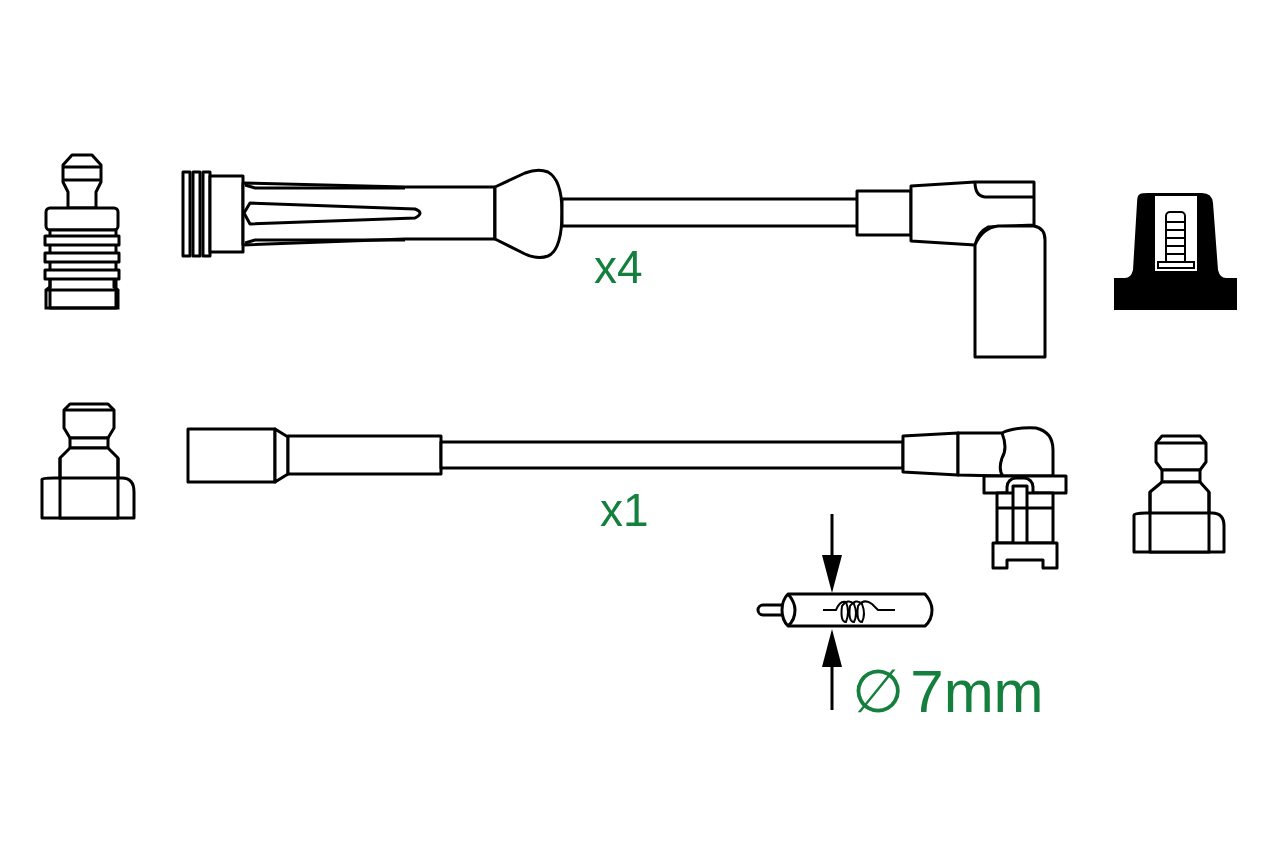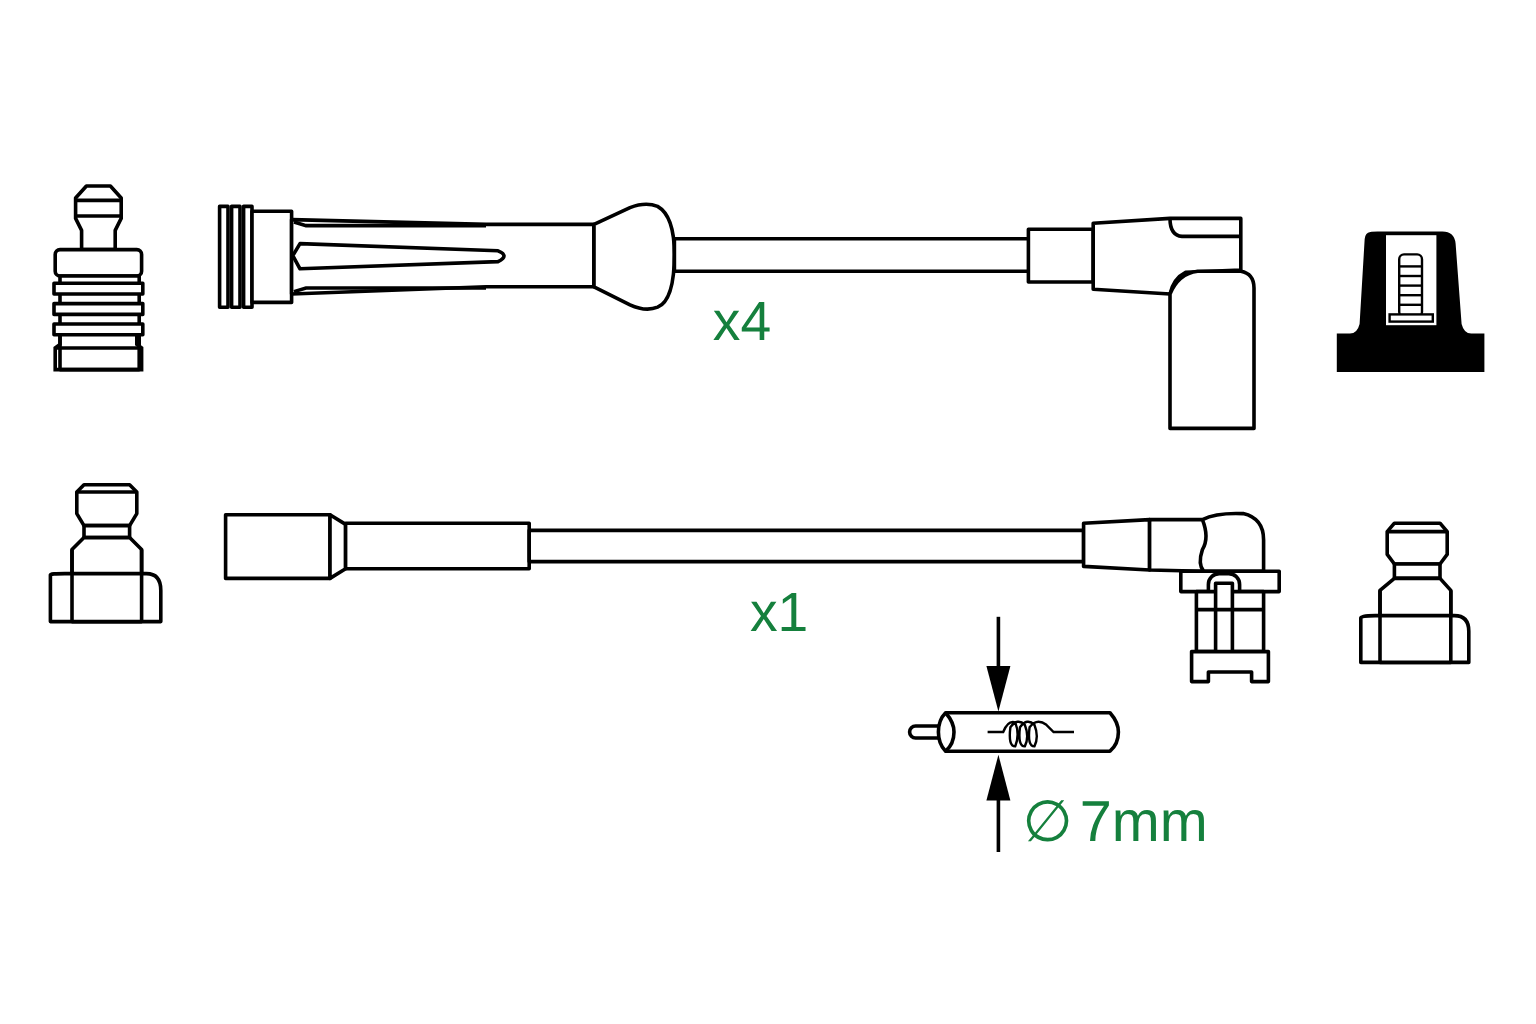--- a/index.html
+++ b/index.html
@@ -105,17 +105,17 @@
     <polygon points="822,667 842,667 832,629" fill="#000"></polygon>
     <line class="line" x1="832" y1="665" x2="832" y2="710"></line>
     <rect class="stroke" x="758" y="605" width="34" height="10" rx="5"></rect>
     <path class="stroke" d="M788,594 L925,594 Q932,602 932,610 Q932,620 925,626 L788,626 Q782,620 782,610 Q782,600 788,594 Z"></path>
     <path class="line" d="M788,594 Q795,602 795,610 Q795,620 788,626"></path>
     <path class="thin" d="M823,610 L836,610 Q840,600 846,602 Q850,612 846,622 Q840,622 842,606 Q848,598 854,604 Q858,614 854,622 Q848,622 850,606 Q856,598 862,604 Q866,614 862,622 Q856,622 858,606 Q864,598 872,604 L878,610 L895,610"></path>
   </g>
 </svg>
 
 <div class="label" style="left:594px; top:244px;">x4</div>
-<div class="label" style="left:600px; top:487px;margin-left:25px;">x1</div>
+<div class="label" style="left:600px; top:487px;">x1</div>
 
-<div class="label" style="left:852px; top:662px; font-size:48px;">
+<div class="label" style="left:852px; top:662px; font-size:60px;">
   <span style="font-weight:300;">∅</span><span style="margin-left:6px;">7mm</span>
 </div>
 
 </body></html>

